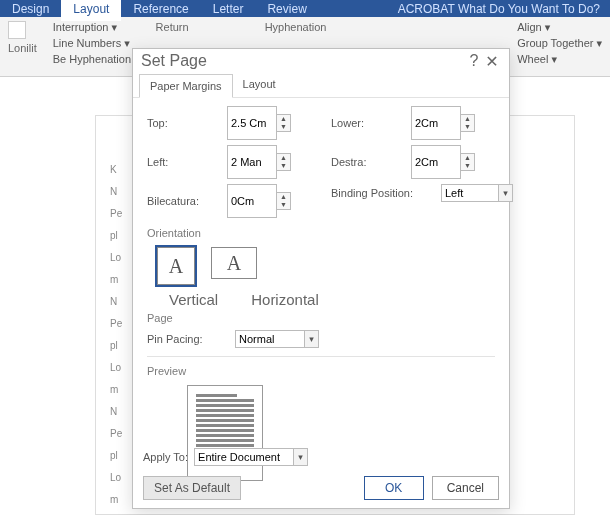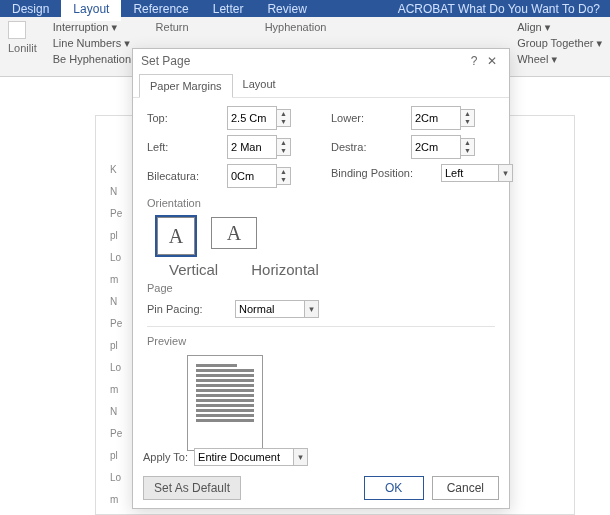--- a/index.html
+++ b/index.html
@@ -19,33 +19,33 @@
   .ribbon .iconsq { width: 18px; height: 18px; border: 1px solid #ccc; background: #fff; }
 
   
   .doc-area { position: absolute; top: 85px; left: 0; right: 0; bottom: 0; background: #fff; }
   .doc-page { position: absolute; left: 95px; top: 30px; width: 480px; bottom: 0; background: #fff; border: 1px solid #ddd; }
   .doc-snippets { padding: 40px 14px; font-size: 10px; color: #888; line-height: 1.6; }
   .doc-snippets p { margin: 6px 0; }
 
   
   .dialog { position: absolute; top: 48px; left: 132px; width: 378px; height: 461px; background: #fff; border: 1px solid #bfbfbf; box-shadow: 0 4px 16px rgba(0,0,0,.15); }
-  .dlg-title { display: flex; align-items: center; height: 24px; padding: 0 8px; font-size: 12px; color: #666; }
+  .dlg-title { display: flex; align-items: center; height: 24px; padding: 0 8px; font-size: 16px; color: #666; }
   .dlg-title .sp { flex: 1; }
   .dlg-title .ic { width: 18px; text-align: center; color: #666; cursor: pointer; }
   .dlg-tabs { display: flex; padding-left: 6px; font-size: 11px; color: #555; border-bottom: 1px solid #e2e2e2; }
   .dlg-tab { padding: 5px 10px; cursor: pointer; }
   .dlg-tab.active { border: 1px solid #ccc; border-bottom: 1px solid #fff; position: relative; top: 1px; background: #fff; }
   .dlg-body { padding: 8px 14px; font-size: 11px; color: #555; }
 
   .section-label { color: #7a7a7a; font-size: 11px; margin: 4px 0 6px; }
   .row { display: flex; align-items: center; gap: 20px; margin-bottom: 5px; }
   .lbl { width: 60px; color: #555; }
   .spin { display: flex; align-items: center; }
-  .spin input { width: 50px; height: 24px; font-size: 11px; border: 1px solid #bbb; padding: 0 3px; }
+  .spin input { width: 50px; height: 34px; font-size: 11px; border: 1px solid #bbb; padding: 0 3px; }
   .spin .arrows { width: 14px; height: 18px; border: 1px solid #bbb; border-left: none; font-size: 7px; line-height: 8px; text-align: center; color: #555; background: #f7f7f7; display: flex; flex-direction: column; }
   .spin .arrows div { flex:1; cursor:pointer; }
   .col2 { display: flex; gap: 40px; }
   .selbox { display:flex; }
   .selbox input { width: 58px; height: 18px; border: 1px solid #bbb; font-size: 11px; padding: 0 3px; }
   .selbox .dd { width: 14px; height: 18px; border: 1px solid #bbb; border-left: none; background: #f3f3f3; font-size: 9px; text-align: center; line-height: 16px; color: #555; cursor:pointer;}
 
   .orient { display: flex; gap: 16px; margin: 8px 0 4px 10px; }
   .orient .opt { text-align: center; }
   .orient .box { width: 38px; height: 38px; border: 1px solid #888; display:flex; align-items:center; justify-content:center; margin-bottom:2px; cursor:pointer; }

